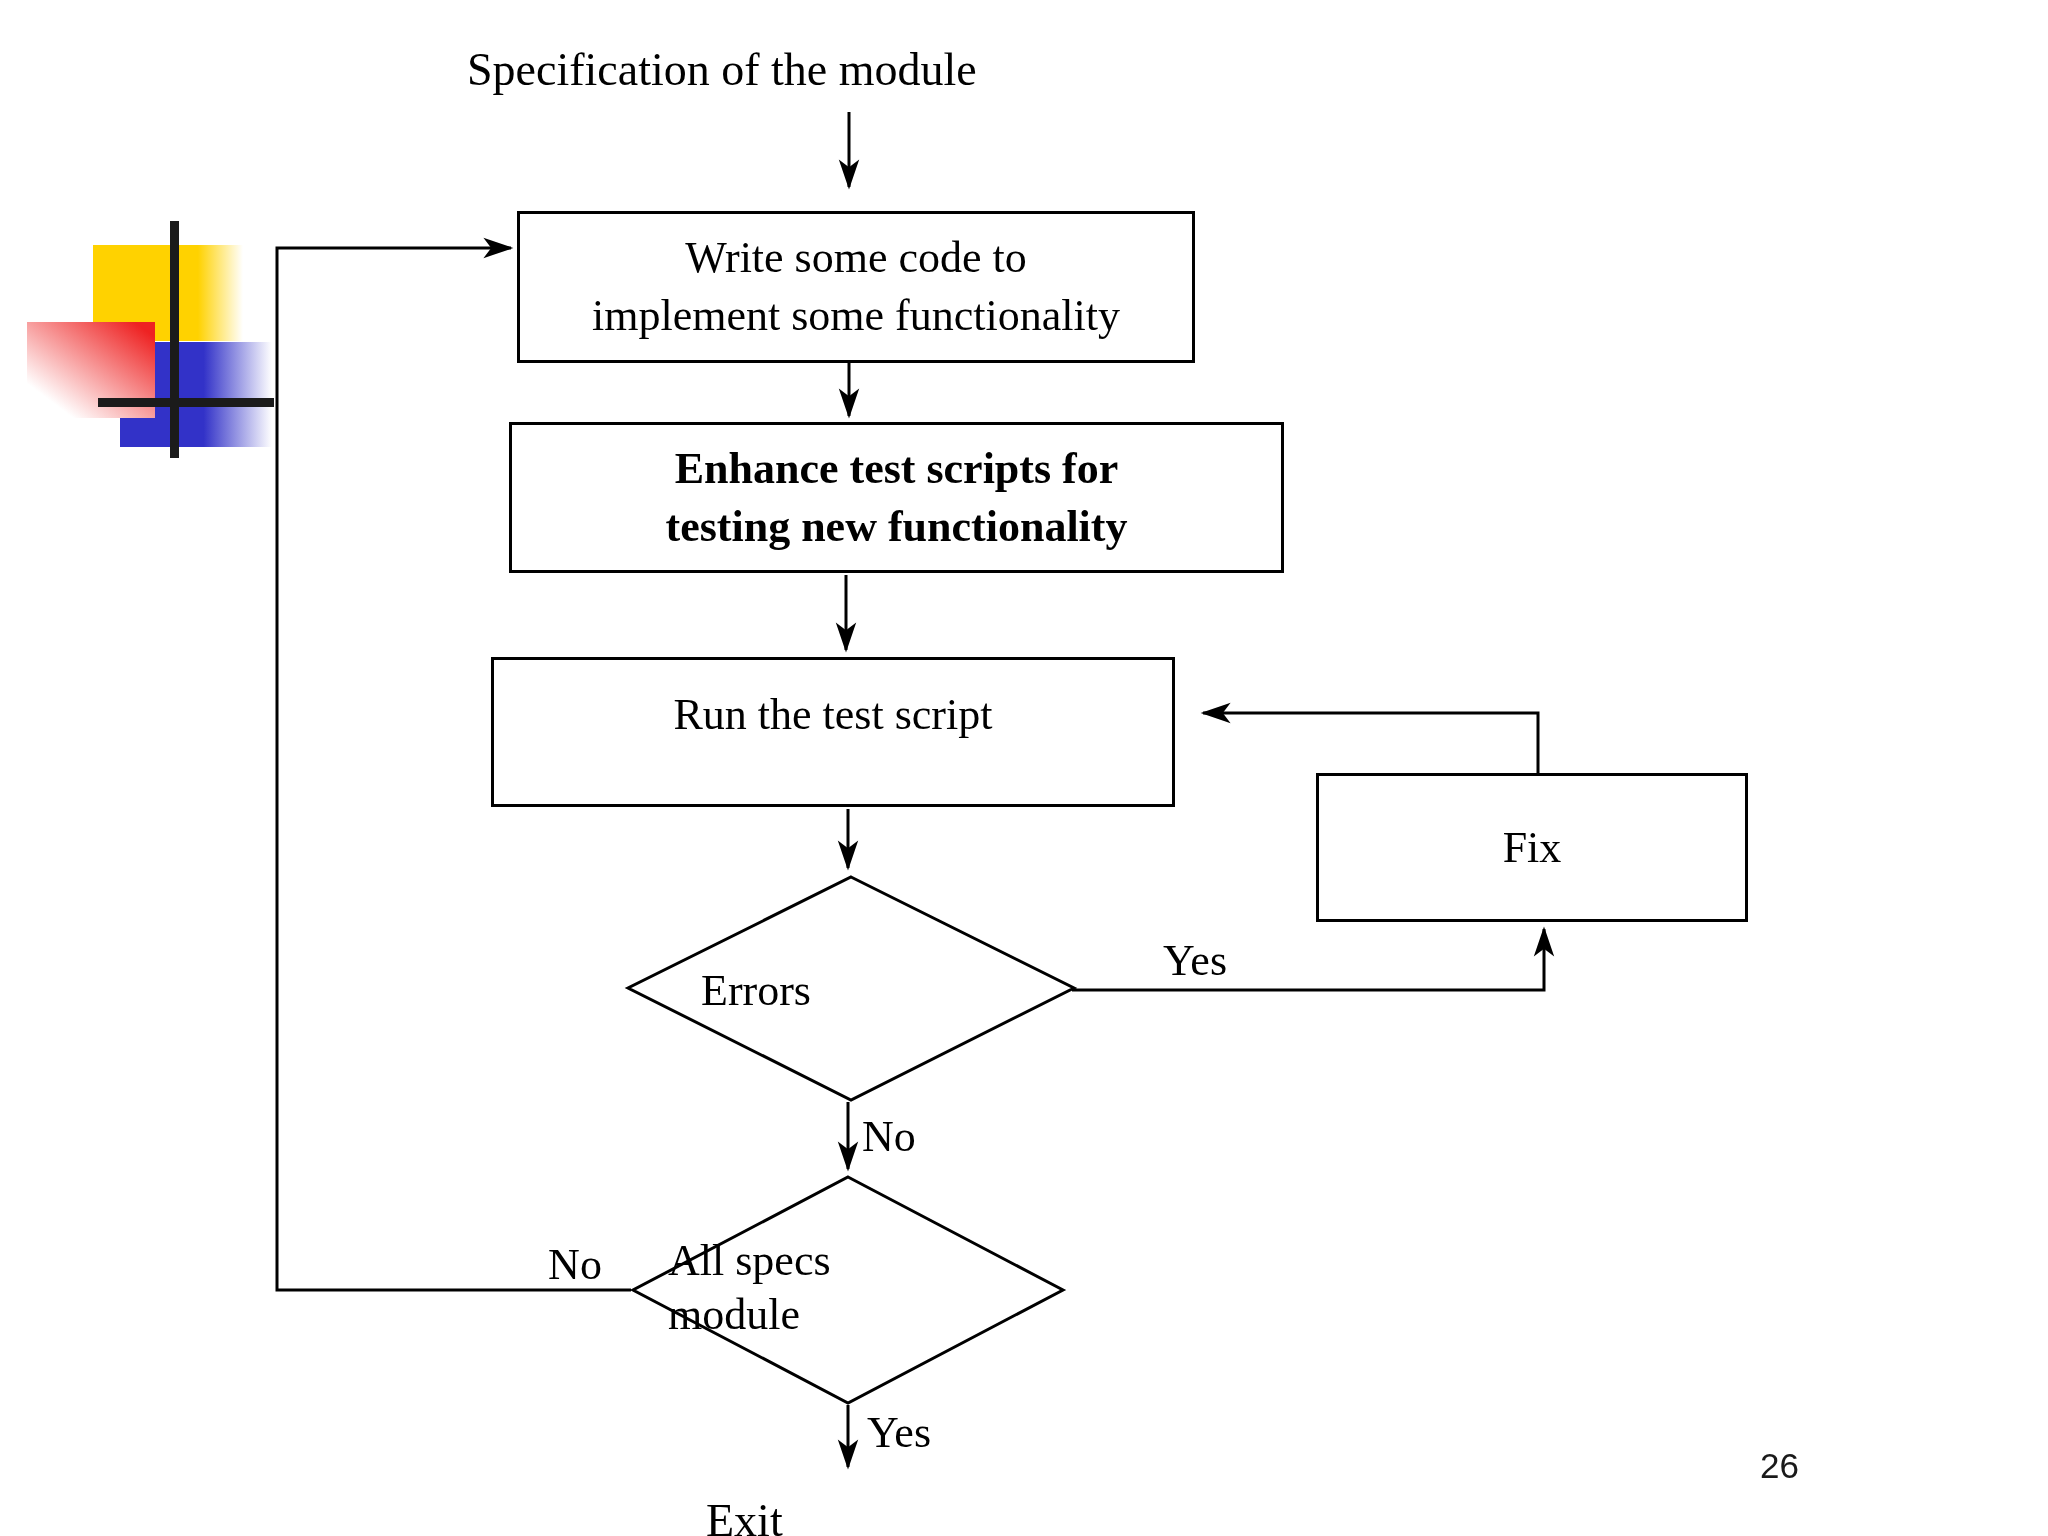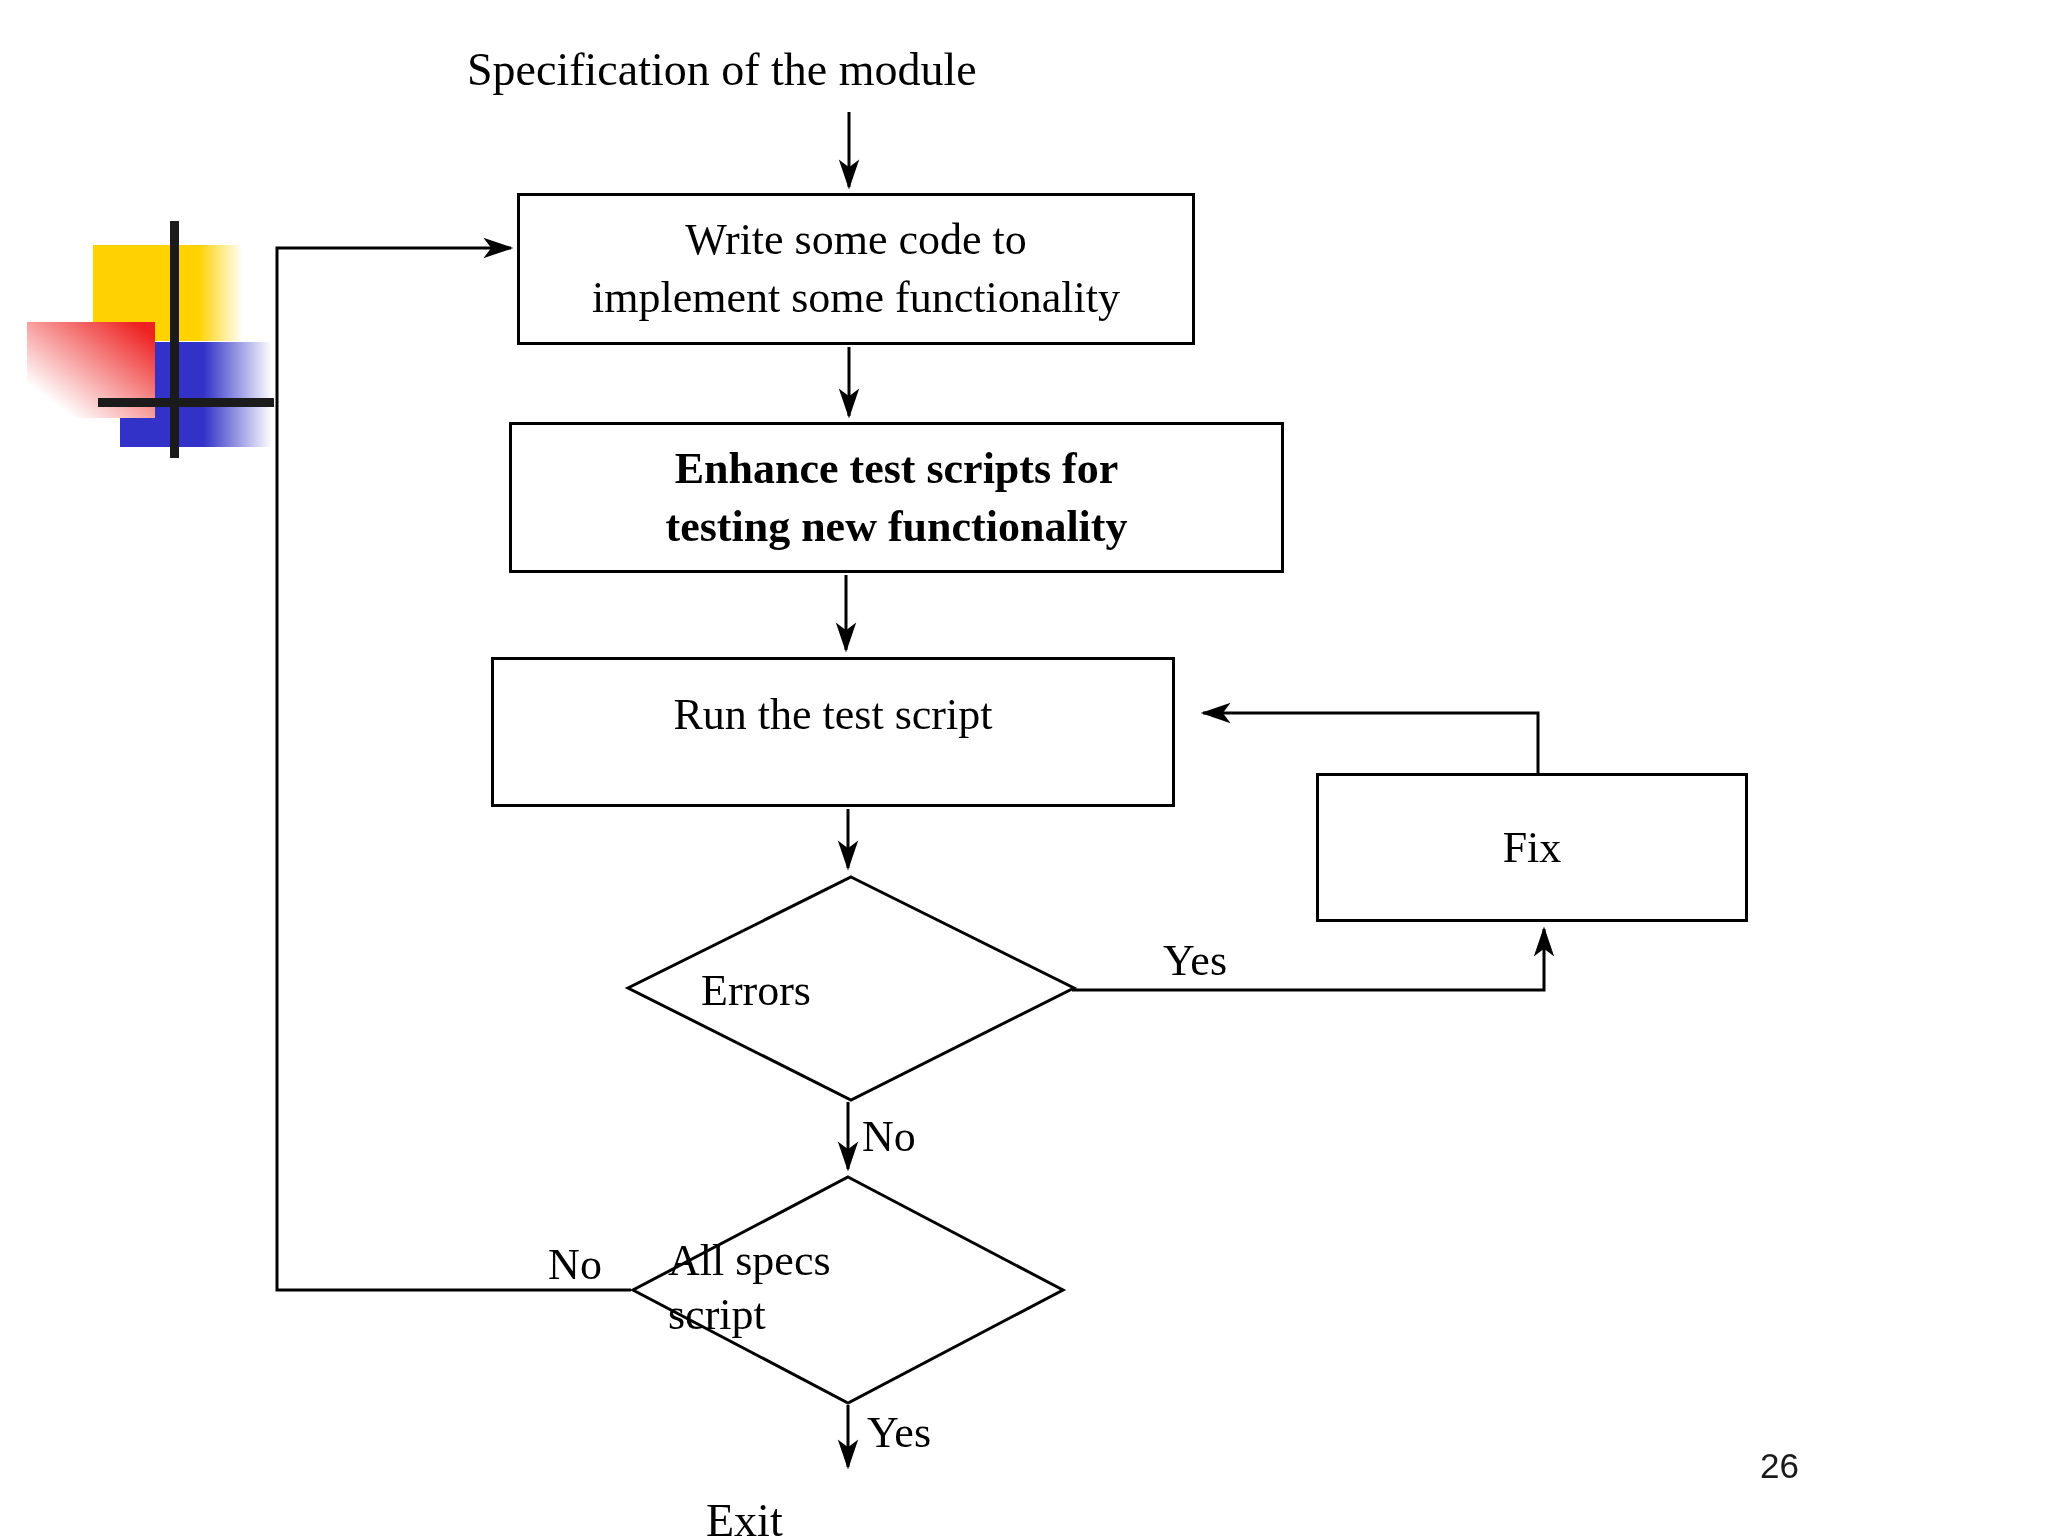--- a/index.html
+++ b/index.html
@@ -29,21 +29,21 @@
   
   svg.wires{position:absolute;left:0;top:0;width:2048px;height:1536px;}
   .fc-line{fill:none;stroke:var(--line-color);stroke-width:3;}
   .fc-shape{fill:#ffffff;stroke:var(--line-color);stroke-width:3;}
   #arrowhead path{fill:var(--line-color);}
 
   
   .node{position:absolute;border:3px solid var(--line-color);background:#ffffff;
         display:flex;flex-direction:column;align-items:center;justify-content:center;
         font-size:44px;line-height:58px;text-align:center;}
-  .box-write{left:517px;top:193px;width:678px;height:152px;}
+  .box-write{left:517px;top:211px;width:678px;height:152px;}
   .box-enhance{left:509px;top:422px;width:775px;height:151px;font-weight:bold;}
   .box-run{left:491px;top:657px;width:684px;height:150px;padding-bottom:34px;}
   .box-fix{left:1316px;top:773px;width:432px;height:149px;}
 
   .freetext{position:absolute;font-size:44px;line-height:54px;}
   .title-text{left:467px;top:42px;width:800px;font-size:46px;line-height:56px;}
   .errors-text{left:701px;top:964px;width:300px;}
   .specs-text{left:668px;top:1234px;width:360px;}
   .exit-text{left:706px;top:1494px;width:300px;font-size:46px;}
 
@@ -105,21 +105,21 @@
   </div>
 
   <div class="node box-fix">
     <span>Fix</span>
   </div>
 
   <div class="freetext errors-text">Errors</div>
 
   <div class="freetext specs-text">
     <div>All specs</div>
-    <div>script</div>
+    <div>module</div>
   </div>
 
   <div class="edge-label lbl-errors-yes">Yes</div>
   <div class="edge-label lbl-errors-no">No</div>
   <div class="edge-label lbl-specs-no">No</div>
   <div class="edge-label lbl-specs-yes">Yes</div>
 
   <div class="freetext exit-text">Exit</div>
 
   <div class="page-number">26</div>

